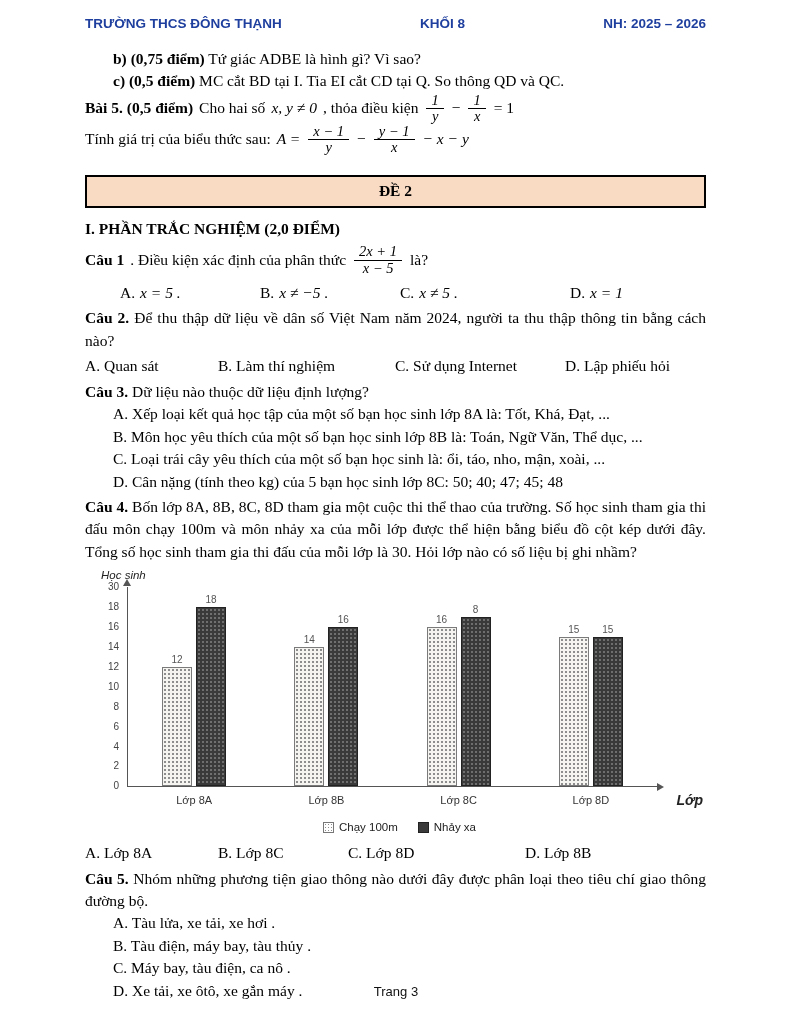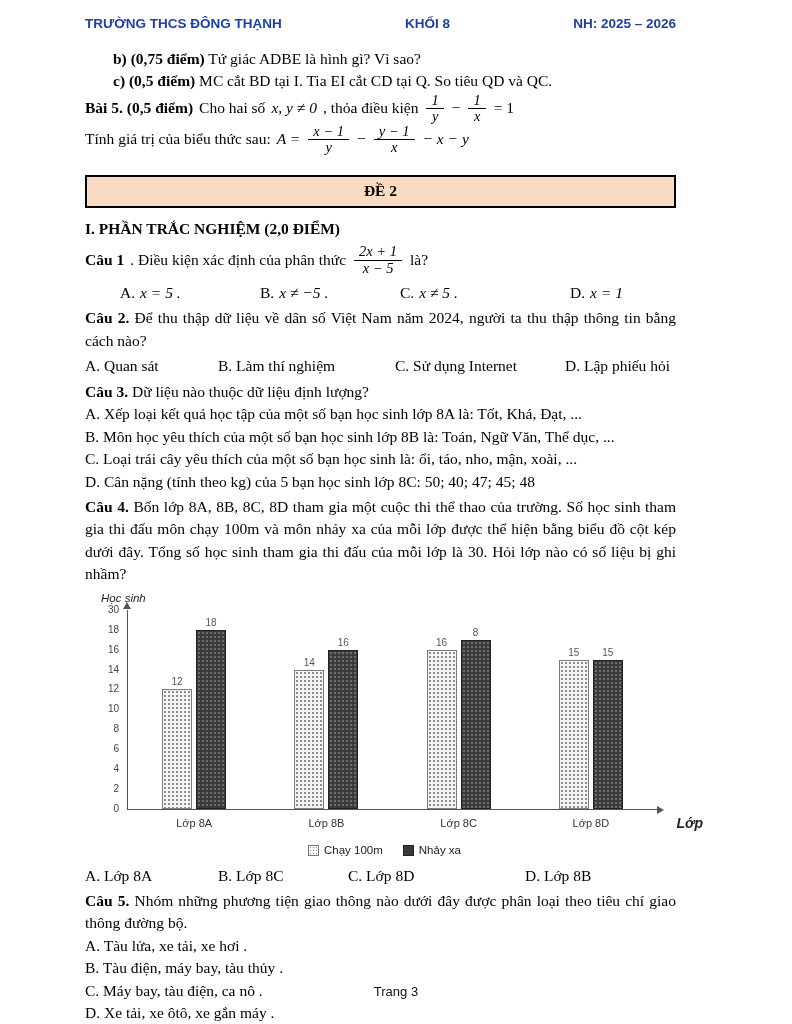--- a/index.html
+++ b/index.html
@@ -5,21 +5,21 @@
   :root{
     --header-blue:#1F3F9E;
     --de2-box-bg:#F9DBC4;
   }
   *{box-sizing:border-box;}
   html,body{margin:0;padding:0;}
   body{
     width:792px;height:1024px;background:#ffffff;color:#000;
     font-family:"Liberation Serif", serif;font-size:15.5px;line-height:1.45;
   }
-  .page{position:relative;width:792px;height:1024px;padding:14px 116px 0 85px;overflow:hidden;}
+  .page{position:relative;width:792px;height:1024px;padding:14px 86px 0 85px;overflow:hidden;}
   .doc-header{
     display:flex;justify-content:space-between;align-items:baseline;
     font-family:"Liberation Sans", sans-serif;font-weight:bold;font-size:13.5px;
     color:var(--header-blue);margin-bottom:14px;
   }
   .sub-item{margin-left:28px;}
   b,.b{font-weight:bold;}
   .math-italic{font-style:italic;text-align:right;}
   .formula-row{display:flex;align-items:center;gap:6px;flex-wrap:nowrap;}
   .frac{display:inline-flex;flex-direction:column;align-items:center;font-style:italic;line-height:1.05;margin:0 2px;font-size:14.5px;}
@@ -37,21 +37,21 @@
   .q1-opts .opt:nth-child(2){width:140px;}
   .q1-opts .opt:nth-child(3){width:170px;}
   .opt .key{margin-right:5px;}
   .opts-row{display:flex;margin-top:3px;}
   .q2-opts span:nth-child(1){width:133px;}
   .q2-opts span:nth-child(2){width:177px;}
   .q2-opts span:nth-child(3){width:170px;}
   .q4-opts span:nth-child(1){width:133px;}
   .q4-opts span:nth-child(2){width:130px;}
   .q4-opts span:nth-child(3){width:177px;}
-  .opt-line{margin-top:0px;}
+  .opt-line{margin-top:0px;margin-left:28px;}
   
   .chart{margin:14px 0 6px 8px;font-family:"Liberation Sans", sans-serif;color:#333;}
   .chart-grid{position:relative;margin-left:34px;margin-top:24px;}
   .chart-ylabel{
     position:absolute;top:-20px;left:-26px;font-style:italic;font-size:11.5px;color:#222;
   }
   .plot{
     position:relative;width:530px;height:200px;
     border-left:1.2px solid #555;border-bottom:1.2px solid #555;
   }
@@ -115,21 +115,21 @@
   </div>
 
   <div class="sub-item">
     <span class="b">b)</span>
     <span class="b">(0,75 điểm)</span>
     <span>Tứ giác ADBE là hình gì? Vì sao?</span>
   </div>
   <div class="sub-item">
     <span class="b">c)</span>
     <span class="b">(0,5 điểm)</span>
-    <span>MC cắt BD tại I. Tia EI cắt CD tại Q. So tiêu QD và QC.</span>
+    <span>MC cắt BD tại I. Tia EI cắt CD tại Q. So thông QD và QC.</span>
   </div>
 
   <div class="formula-row">
     <span class="b">Bài 5. (0,5 điểm)</span>
     <span>Cho hai số</span>
     <span class="math-italic">x, y ≠ 0</span>
     <span>, thỏa điều kiện</span>
     <span class="frac">
       <span class="num">1</span>
       <span class="den">y</span>

